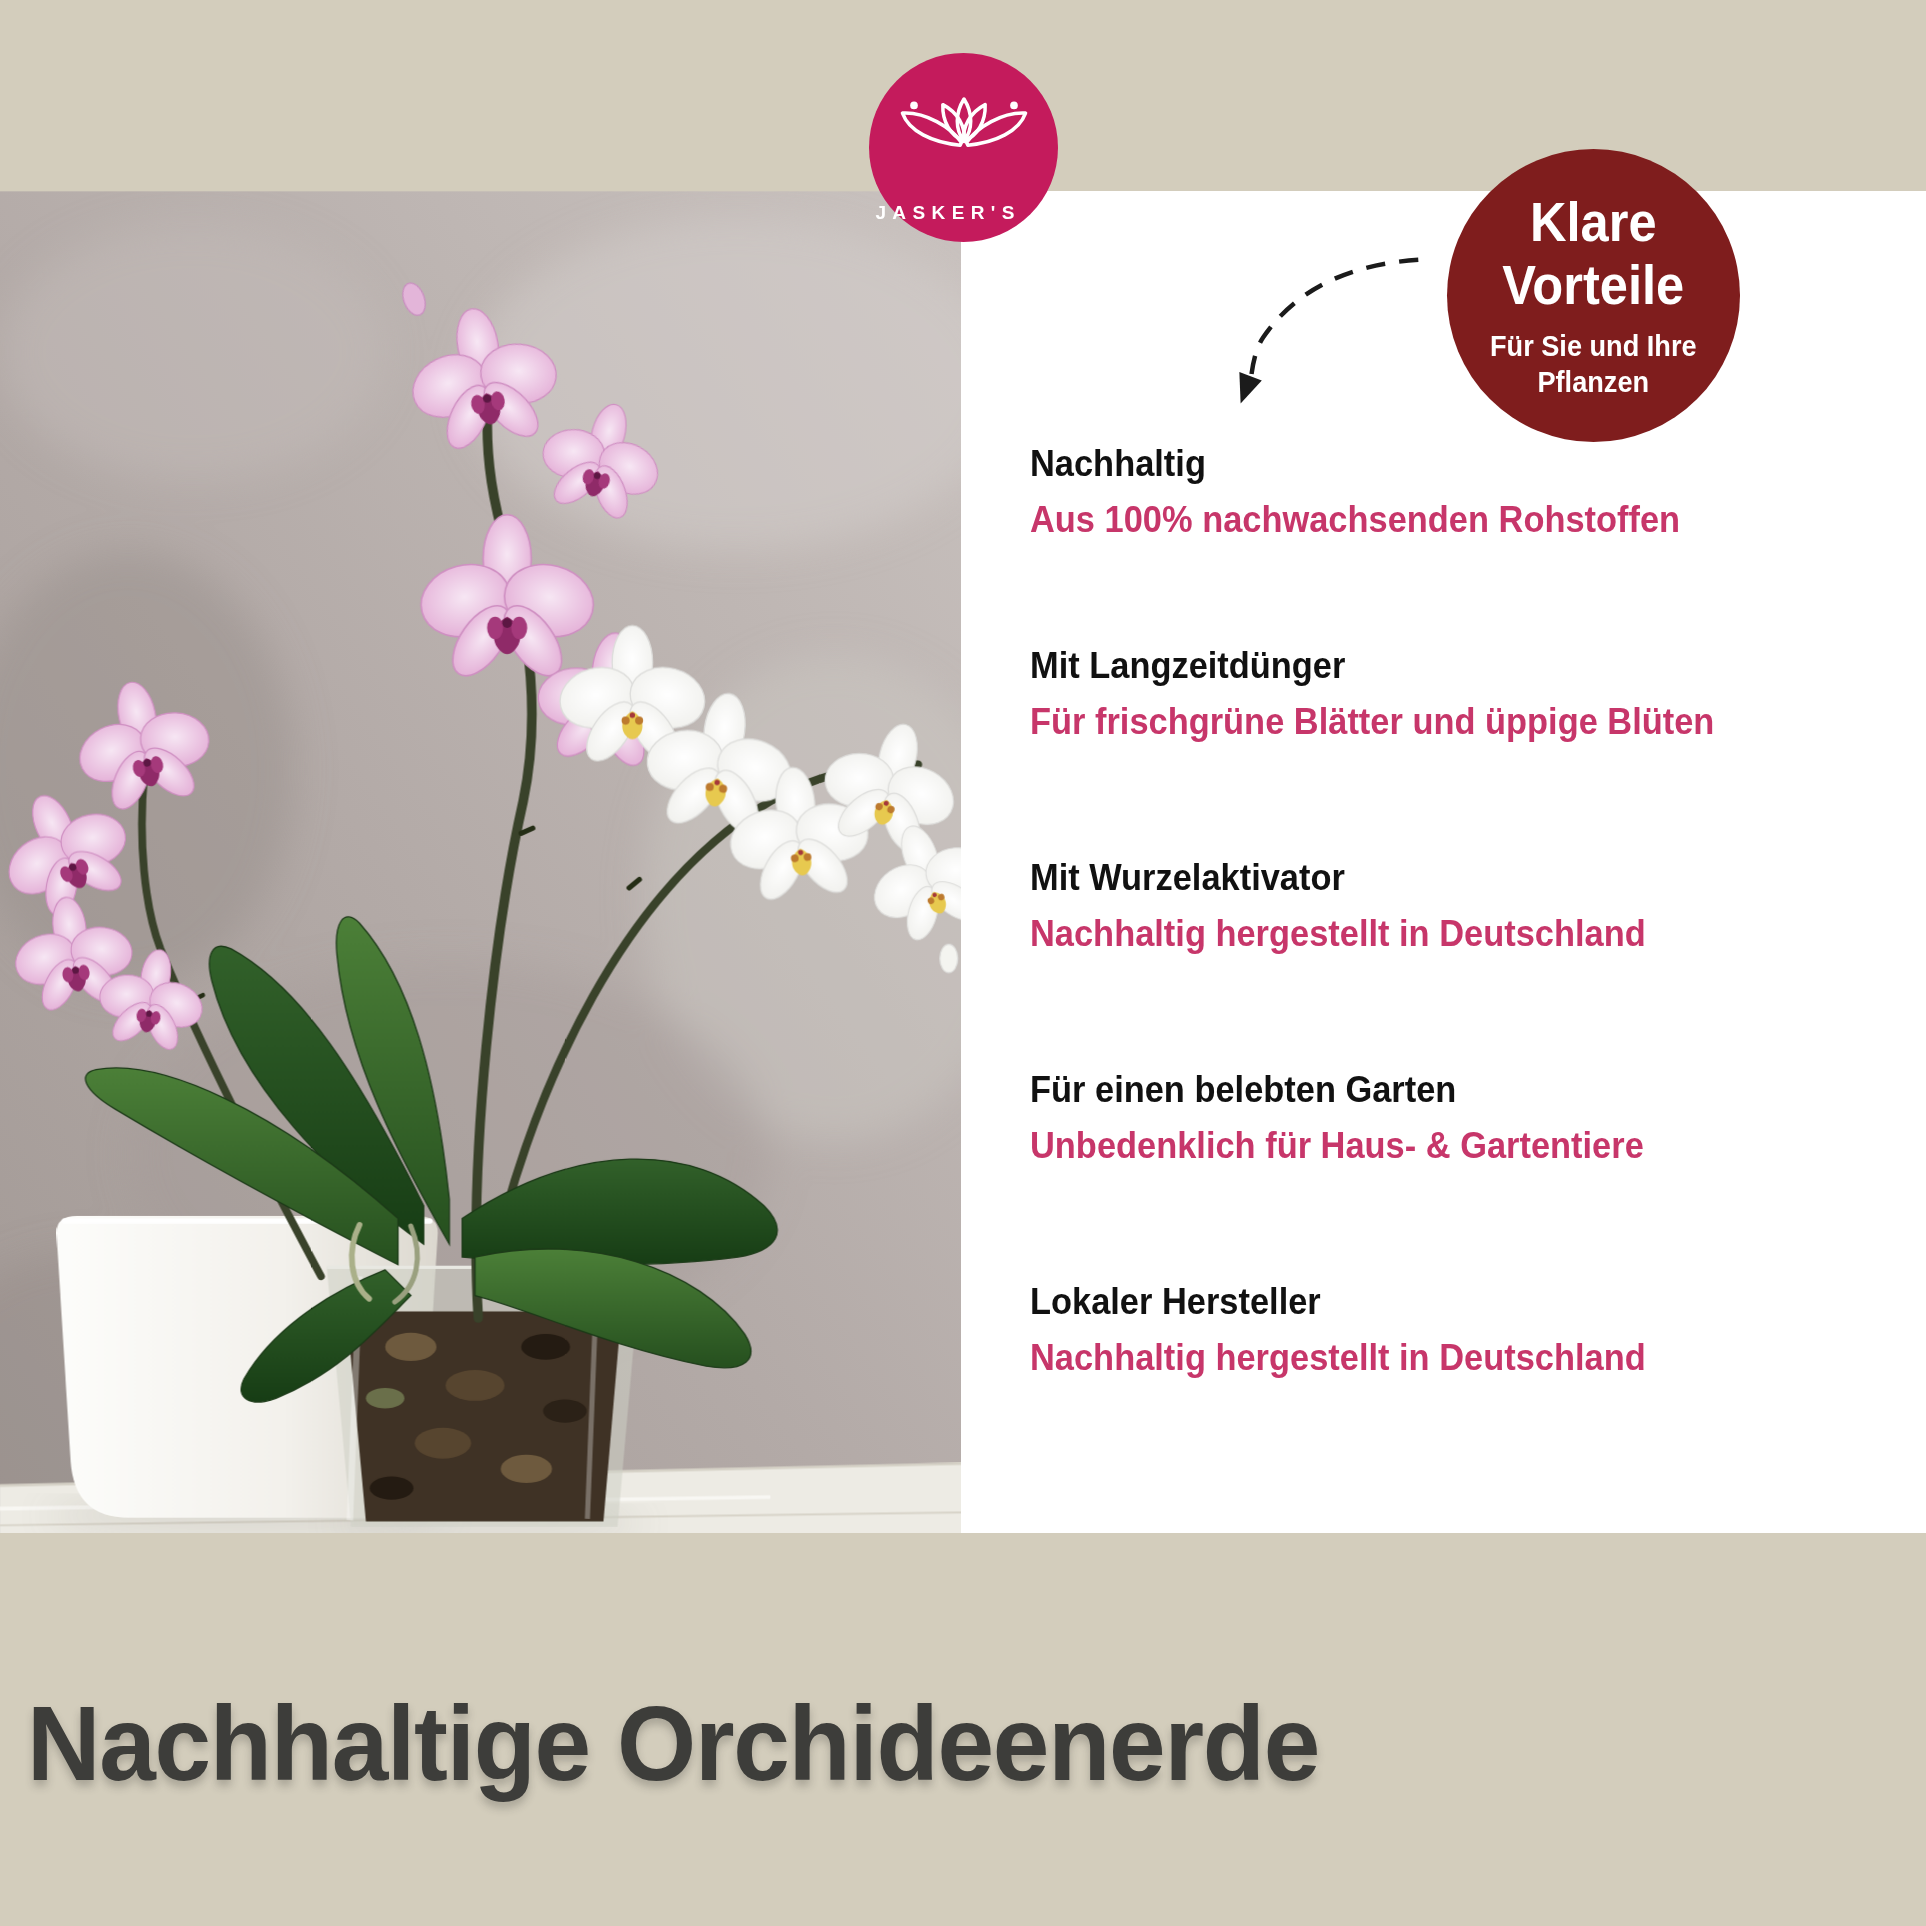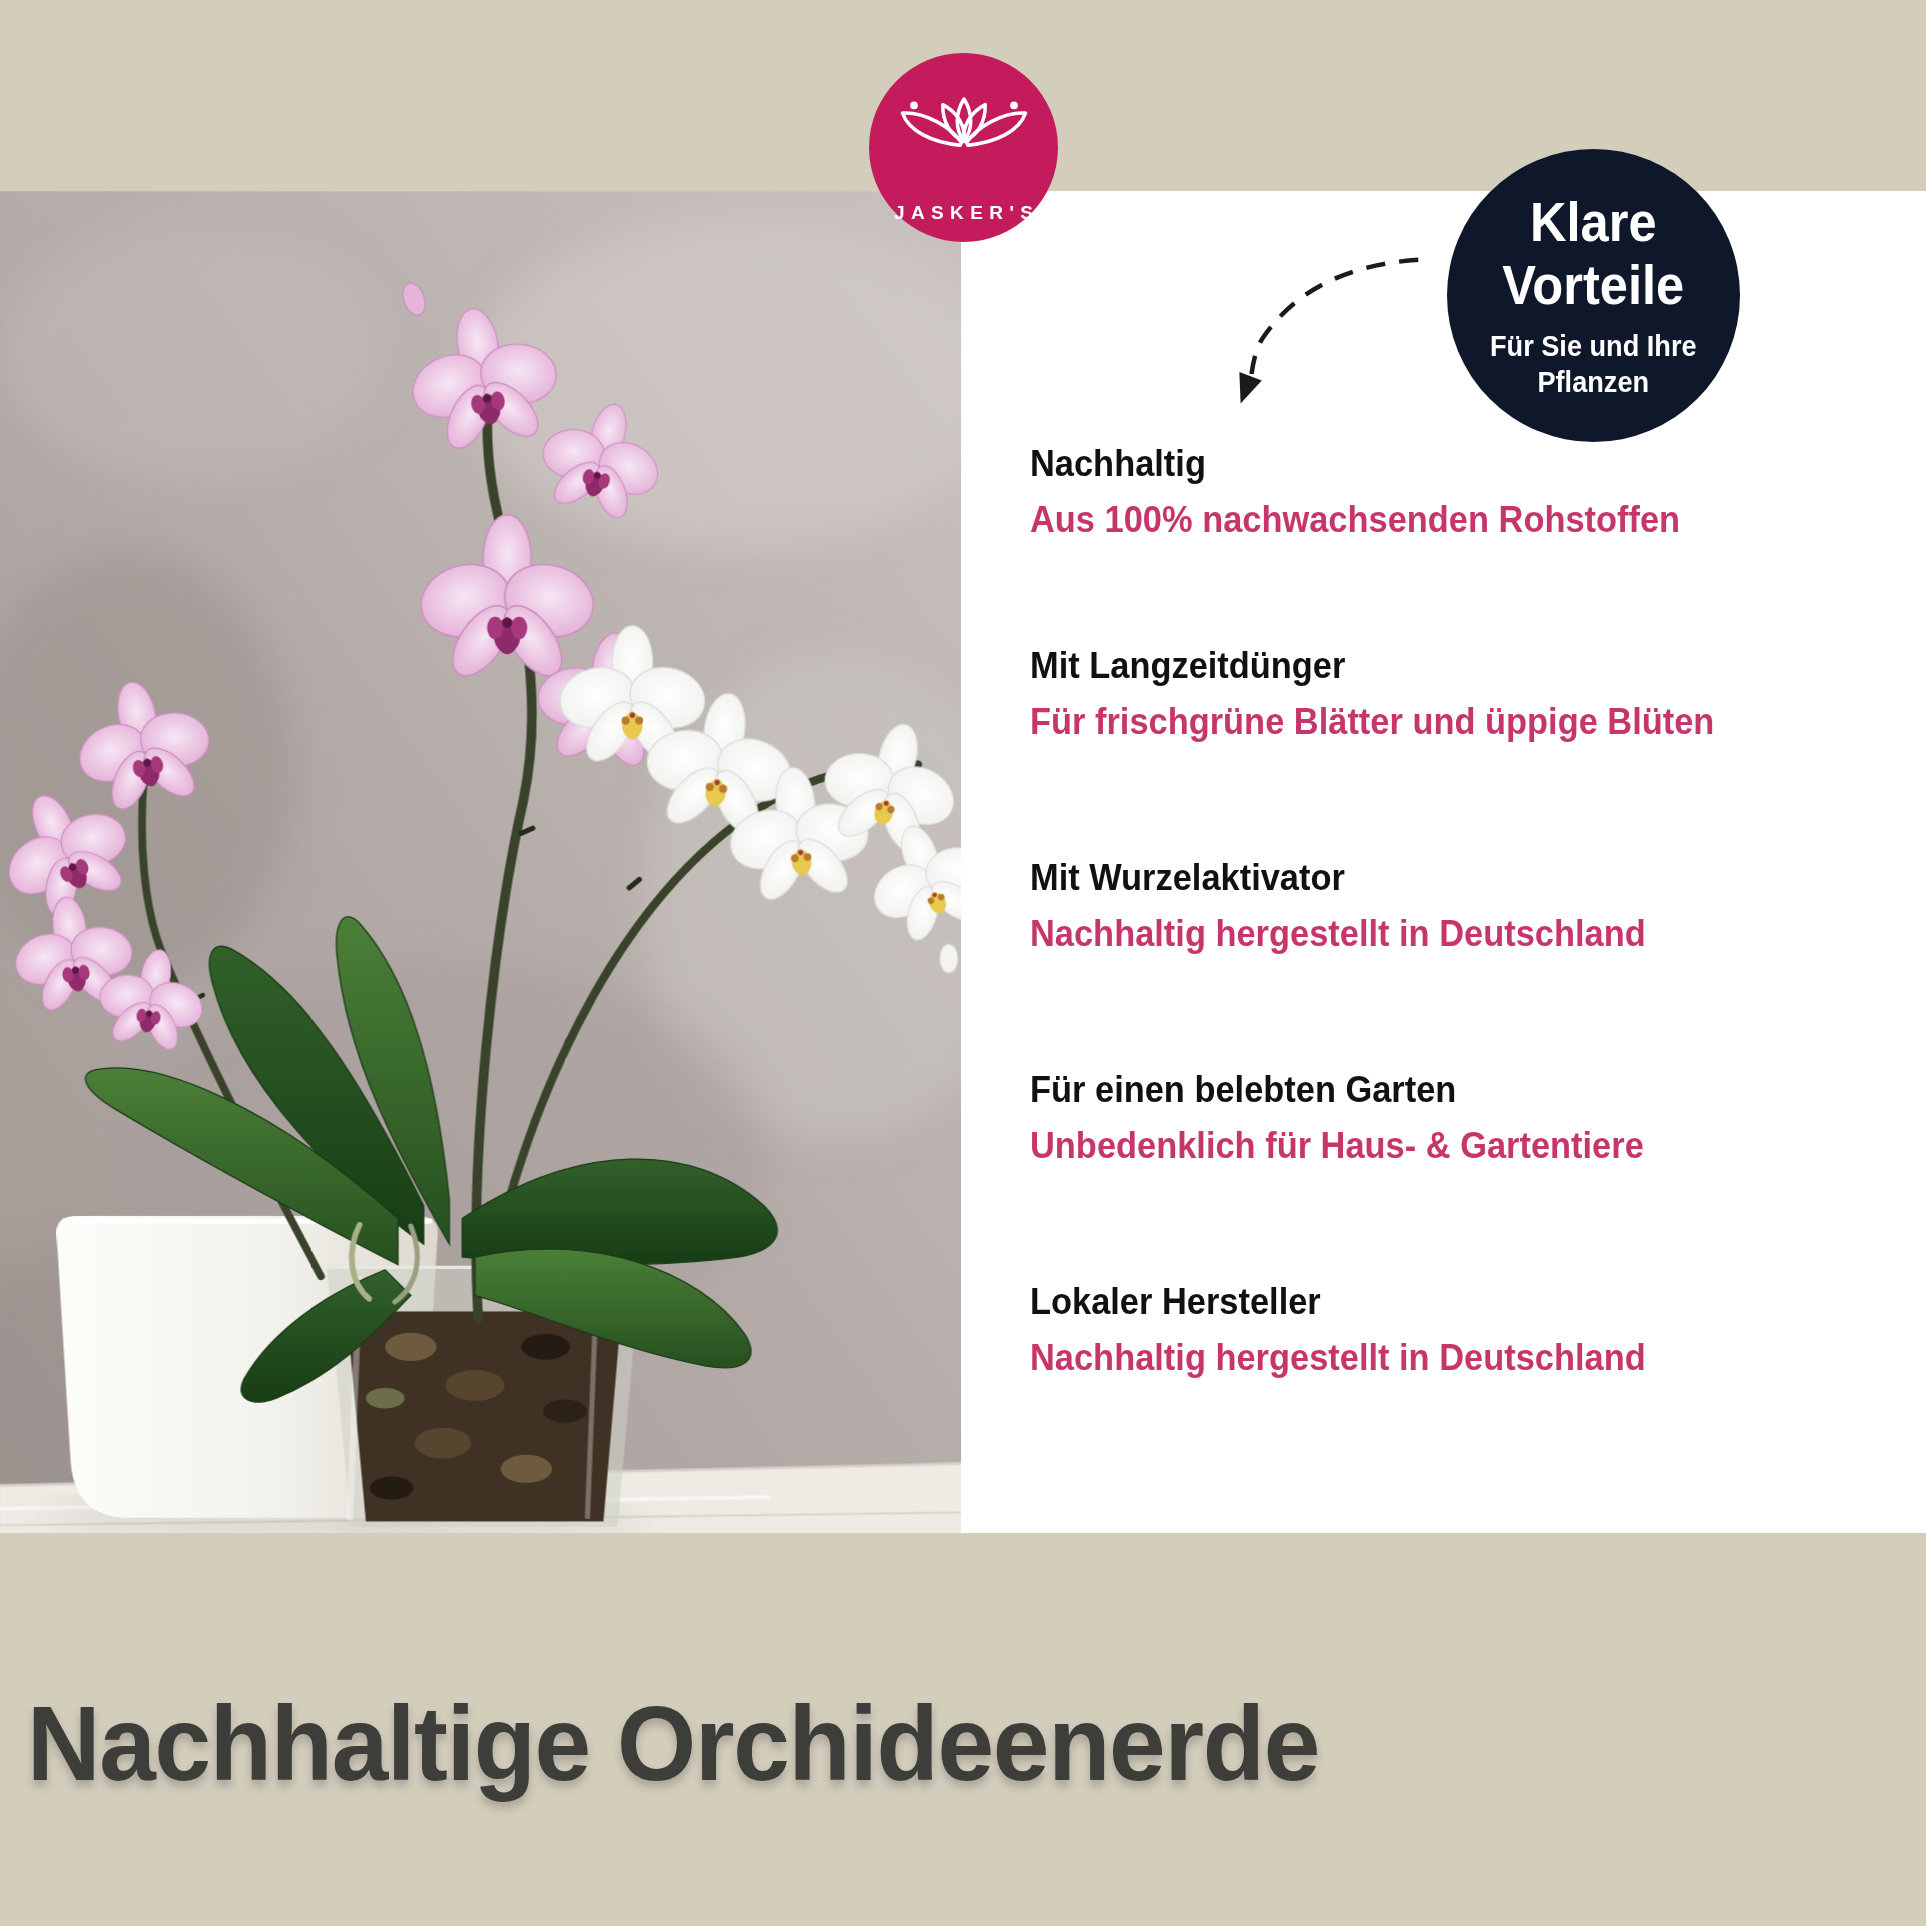--- a/index.html
+++ b/index.html
@@ -7,25 +7,25 @@
           font-family:"Liberation Sans",sans-serif;}
   
   .photo-pane{position:absolute;left:0;top:191px;width:961px;height:1343px;z-index:1;}
   .white-panel{position:absolute;left:961px;top:191px;width:965px;height:1343px;background:#ffffff;z-index:1;}
   .bottom-band{position:absolute;left:0;top:1533px;width:1926px;height:393px;background:#d3cdbc;z-index:2;}
   .top-band{position:absolute;left:0;top:0;width:1926px;height:191px;background:#d3cdbc;z-index:2;}
   
   .logo{position:absolute;left:869px;top:53px;width:189px;height:189px;border-radius:50%;
         background:#c41b5c;z-index:6;}
   .logo svg{position:absolute;left:50%;top:23px;transform:translateX(-50%);}
-  .logo-text{position:absolute;left:0;width:100%;top:149px;text-align:center;color:#ffffff;
+  .logo-text{position:absolute;left:0;width:100%;top:149px;color:#ffffff;
              font-size:19px;font-weight:bold;letter-spacing:6.4px;padding-left:6.4px;box-sizing:border-box;}
   
   .badge{position:absolute;left:1447px;top:149px;width:293px;height:293px;border-radius:50%;
-         background:#0f172a;z-index:5;display:flex;align-items:center;justify-content:center;text-align:center;}
+         background:#7f1d1d;z-index:5;display:flex;align-items:center;justify-content:center;text-align:center;}
   .badge-inner{transform:scaleX(0.92);color:#ffffff;}
   .badge-title{font-size:55px;line-height:63px;font-weight:bold;}
   .badge-sub{font-size:29.5px;line-height:36px;font-weight:bold;margin-top:10.3px;}
   
   .arrow{position:absolute;left:1213px;top:238px;z-index:4;}
   
   .benefit{position:absolute;left:1030px;z-index:3;transform:scaleX(0.93);transform-origin:left top;white-space:nowrap;}
   .benefit .h{font-size:37px;line-height:42px;font-weight:bold;color:#111111;}
   .benefit .d{font-size:37px;line-height:42px;font-weight:bold;color:#c7366a;margin-top:14px;}
   

